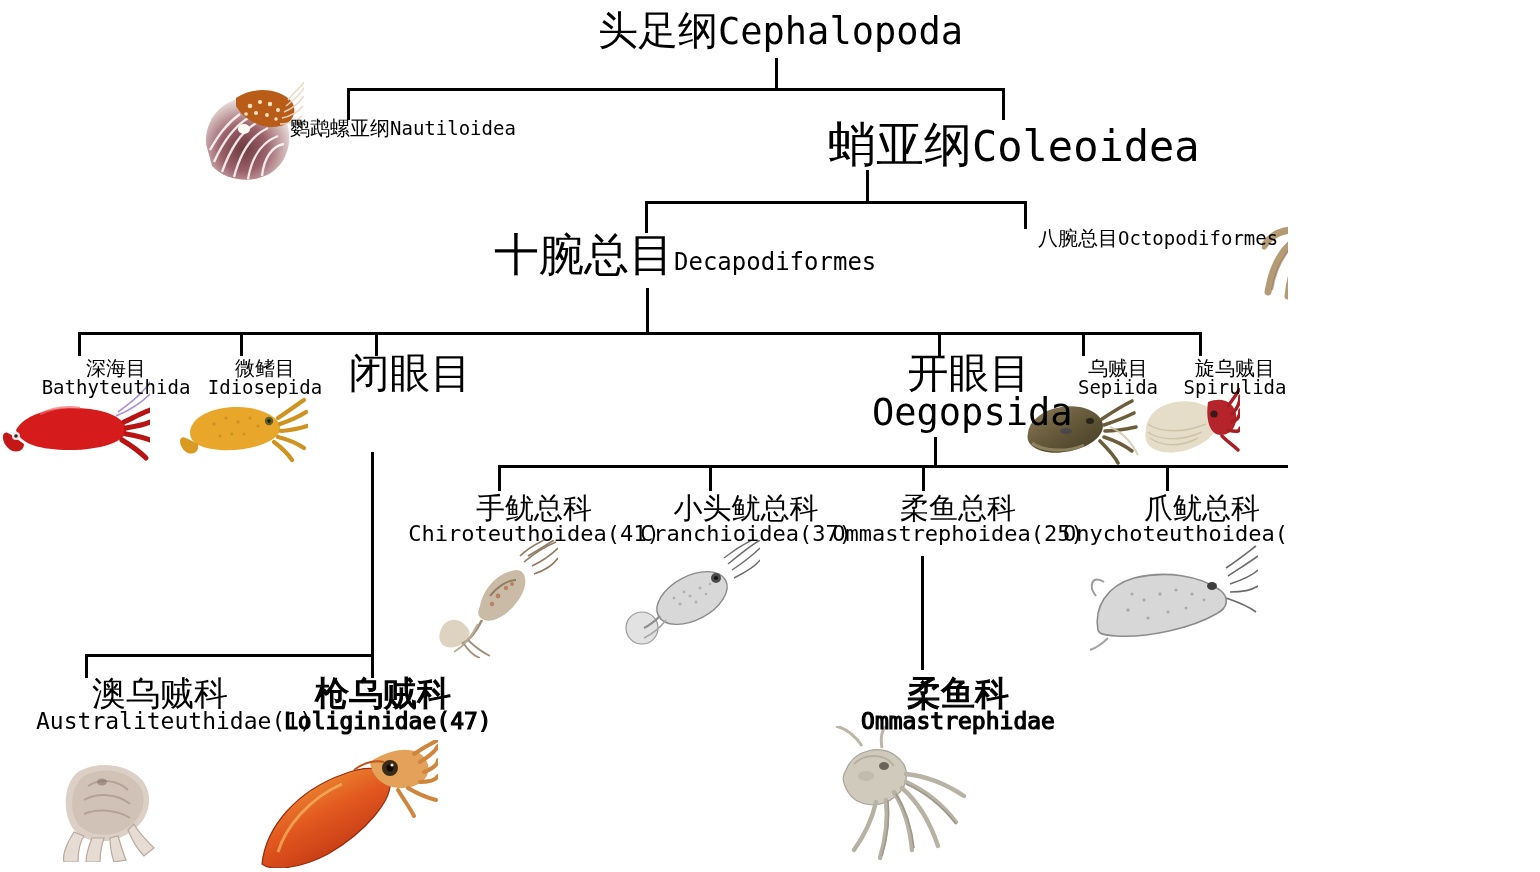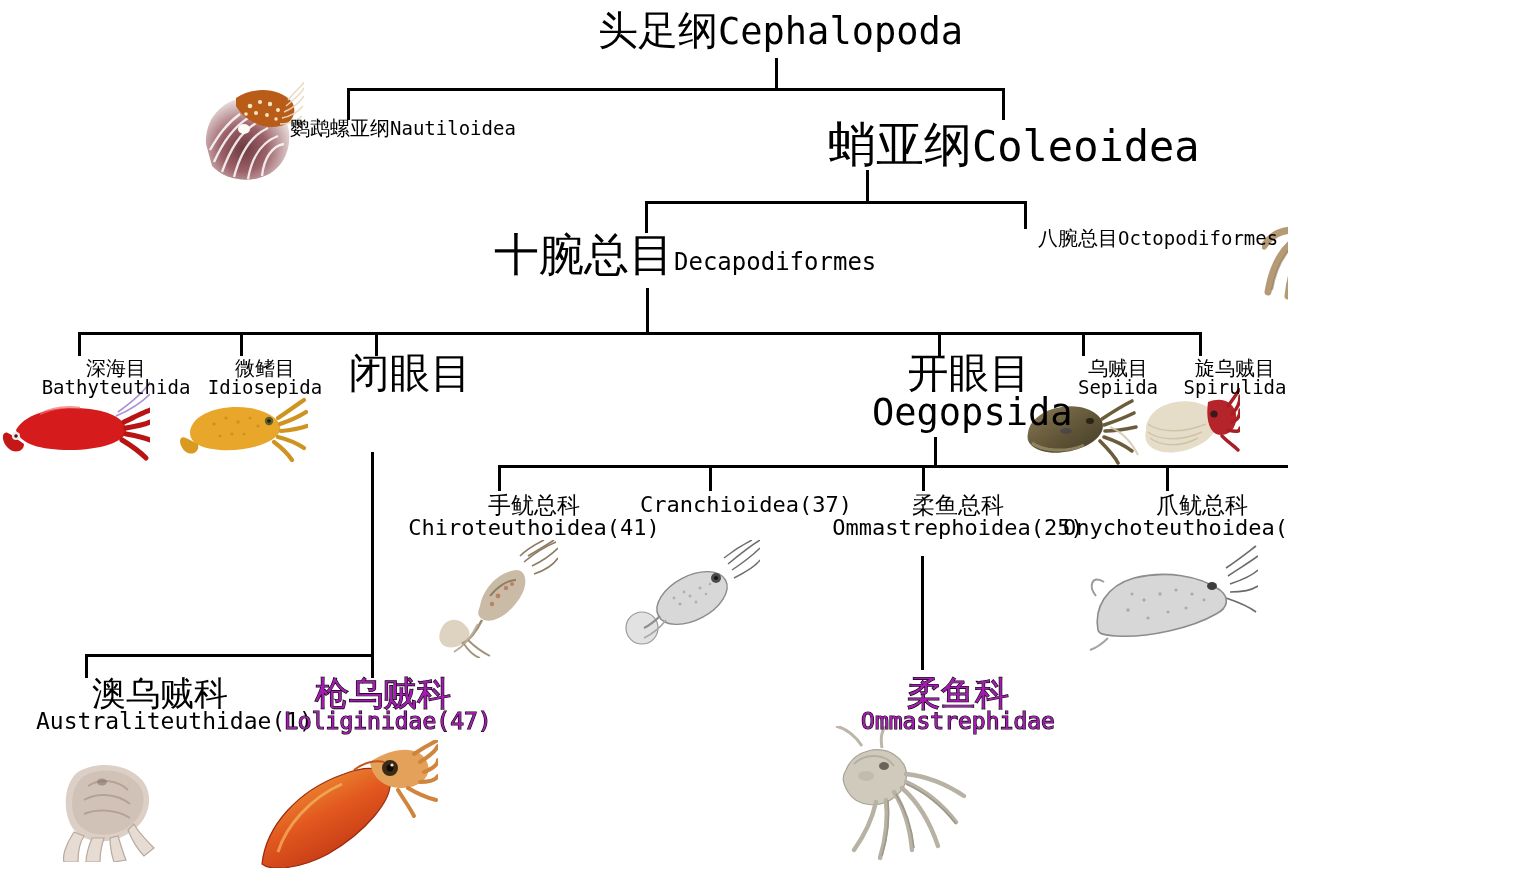--- a/index.html
+++ b/index.html
@@ -48,32 +48,32 @@
 
   .sz-ord .cn  { font-size: 45px; }
   .sz-ord .sci { font-size: 24px; }
 
   .sz-small .cn  { font-size: 20px; }
   .sz-small .sci { font-size: 19px; }
 
   .sz-med .cn  { font-size: 41px; }
   .sz-med .sci { font-size: 37px; }
 
-  .sz-sup .cn  { font-size: 23px; }
+  .sz-sup .cn  { font-size: 29px; }
   .sz-sup .sci { font-size: 22px; }
 
   .sz-fam .cn  { font-size: 34px; }
   .sz-fam .sci { font-size: 23px; }
 
   .stack { text-align: center; padding-left: 36px; }
   .stack .row2 { display: block; }
 
   
   .hl {
-    color: #a21caf;
+    color: #000000;
     -webkit-text-stroke: 1.2px #000000;
     paint-order: stroke fill;
   }
 
   
   .pic {
     position: absolute;
     pointer-events: none;
   }
   .pic svg { display: block; }
@@ -504,20 +504,21 @@
     <span class="cn row2">旋乌贼目</span>
     <span class="sci row2">Spirulida</span>
   </div>
 
   <div class="node sz-sup stack" style="left:348px; top:494px; width:300px;">
     <span class="cn row2">手鱿总科</span>
     <span class="sci row2">Chiroteuthoidea(41)</span>
   </div>
 
   <div class="node sz-sup stack" style="left:592px; top:494px; width:236px;">
+    <span class="cn row2">小头鱿总科</span>
     <span class="sci row2">Cranchioidea(37)</span>
   </div>
 
   <div class="node sz-sup stack" style="left:792px; top:494px; width:260px;">
     <span class="cn row2">柔鱼总科</span>
     <span class="sci row2">Ommastrephoidea(25)</span>
   </div>
 
   <div class="node sz-sup stack" style="left:1026px; top:494px; width:280px;">
     <span class="cn row2">爪鱿总科</span>

